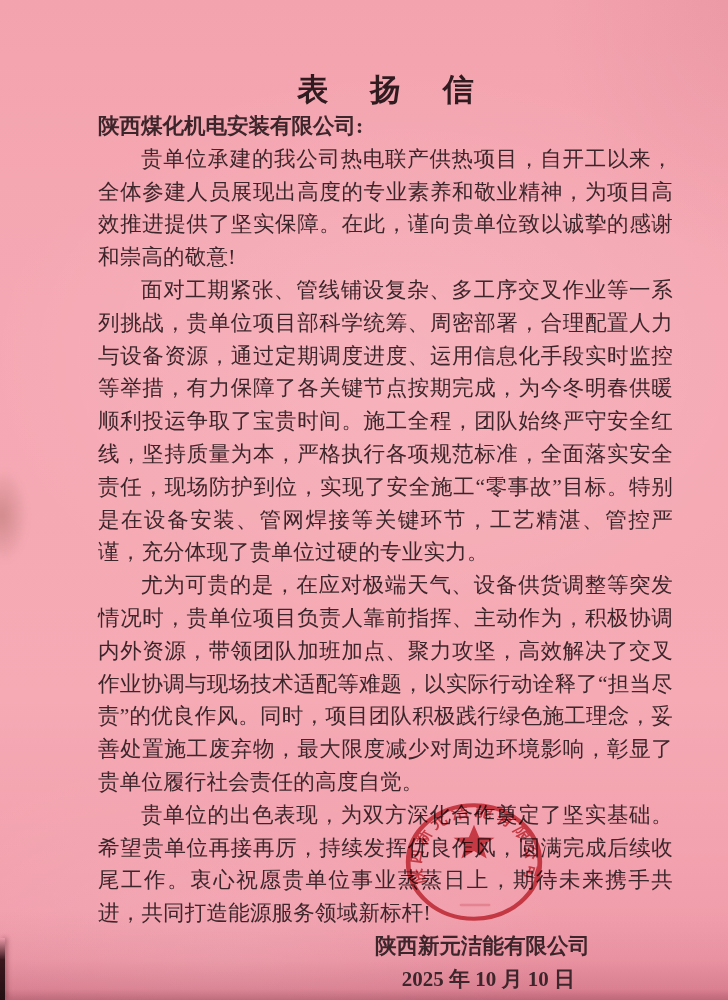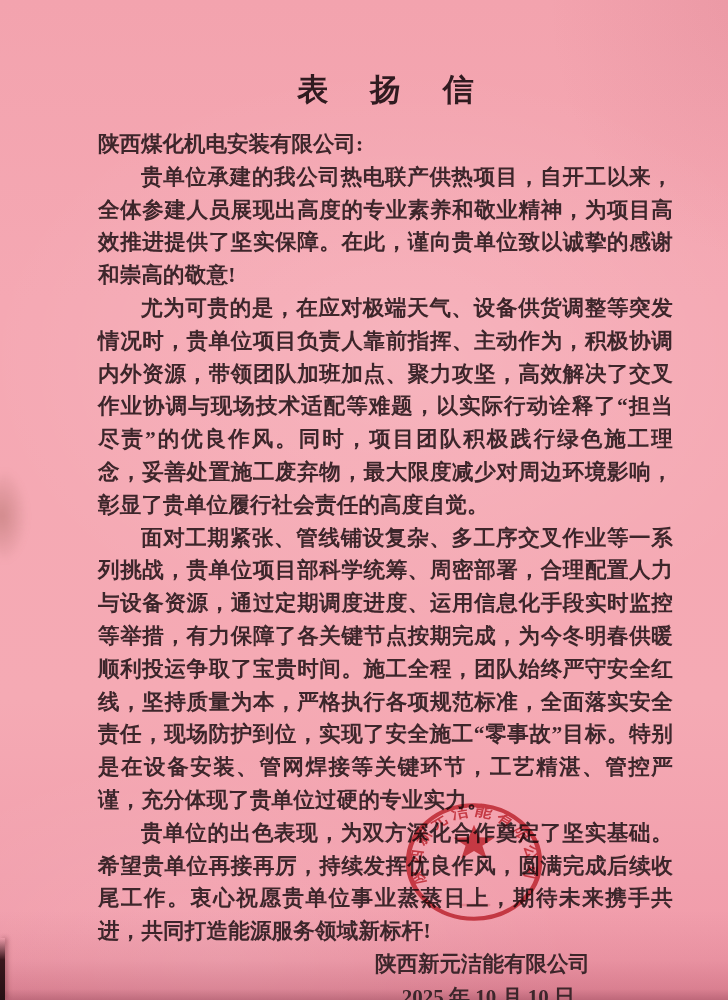--- a/index.html
+++ b/index.html
@@ -50,32 +50,31 @@
     height: 40px;
     line-height: 40px;
     text-align: center;
     font-size: 31px;
     font-weight: bold;
     color: #301b20;
     letter-spacing: 0.55em;
     text-indent: 0.55em; 
   }
   .recipient {
-    margin-top: 18px;
     font-size: 21.5px;
     line-height: 32.8px;
     font-weight: 600;
   }
   .body-text p {
     margin: 0;
     font-size: 21.5px;
     line-height: 32.8px;
     text-align: justify;
     text-indent: 2em;
-    font-weight: 700;
+    font-weight: 400;
     letter-spacing: 0.2px;
   }
   .signature {
     font-size: 21.5px;
     line-height: 32.8px;
     font-weight: 600;
     text-align: right;
     padding-right: 83px;
   }
   .sign-date {
@@ -102,22 +101,22 @@
 
 <div class="page">
 
   <div class="content">
     <h1 class="title">表 扬 信</h1>
 
     <div class="recipient">陕西煤化机电安装有限公司:</div>
 
     <div class="body-text">
       <p>贵单位承建的我公司热电联产供热项目，自开工以来，全体参建人员展现出高度的专业素养和敬业精神，为项目高效推进提供了坚实保障。在此，谨向贵单位致以诚挚的感谢和崇高的敬意!</p>
+      <p>面对工期紧张、管线铺设复杂、多工序交叉作业等一系列挑战，贵单位项目部科学统筹、周密部署，合理配置人力与设备资源，通过定期调度进度、运用信息化手段实时监控等举措，有力保障了各关键节点按期完成，为今冬明春供暖顺利投运争取了宝贵时间。施工全程，团队始终严守安全红线，坚持质量为本，严格执行各项规范标准，全面落实安全责任，现场防护到位，实现了安全施工“零事故”目标。特别是在设备安装、管网焊接等关键环节，工艺精湛、管控严谨，充分体现了贵单位过硬的专业实力。</p>
       <p>尤为可贵的是，在应对极端天气、设备供货调整等突发情况时，贵单位项目负责人靠前指挥、主动作为，积极协调内外资源，带领团队加班加点、聚力攻坚，高效解决了交叉作业协调与现场技术适配等难题，以实际行动诠释了“担当尽责”的优良作风。同时，项目团队积极践行绿色施工理念，妥善处置施工废弃物，最大限度减少对周边环境影响，彰显了贵单位履行社会责任的高度自觉。</p>
-      <p>面对工期紧张、管线铺设复杂、多工序交叉作业等一系列挑战，贵单位项目部科学统筹、周密部署，合理配置人力与设备资源，通过定期调度进度、运用信息化手段实时监控等举措，有力保障了各关键节点按期完成，为今冬明春供暖顺利投运争取了宝贵时间。施工全程，团队始终严守安全红线，坚持质量为本，严格执行各项规范标准，全面落实安全责任，现场防护到位，实现了安全施工“零事故”目标。特别是在设备安装、管网焊接等关键环节，工艺精湛、管控严谨，充分体现了贵单位过硬的专业实力。</p>
       <p>贵单位的出色表现，为双方深化合作奠定了坚实基础。希望贵单位再接再厉，持续发挥优良作风，圆满完成后续收尾工作。衷心祝愿贵单位事业蒸蒸日上，期待未来携手共进，共同打造能源服务领域新标杆!</p>
     </div>
 
     <div class="signature">陕西新元洁能有限公司</div>
     <div class="sign-date">2025 年 10 月 10 日</div>
   </div>
 
   <div class="seal">
     <svg width="144" height="124" viewBox="0 0 140 140" preserveAspectRatio="none" xmlns="http://www.w3.org/2000/svg">
       <circle cx="70" cy="70" r="64" fill="none" stroke="#c5343f" stroke-width="4.6"></circle>

